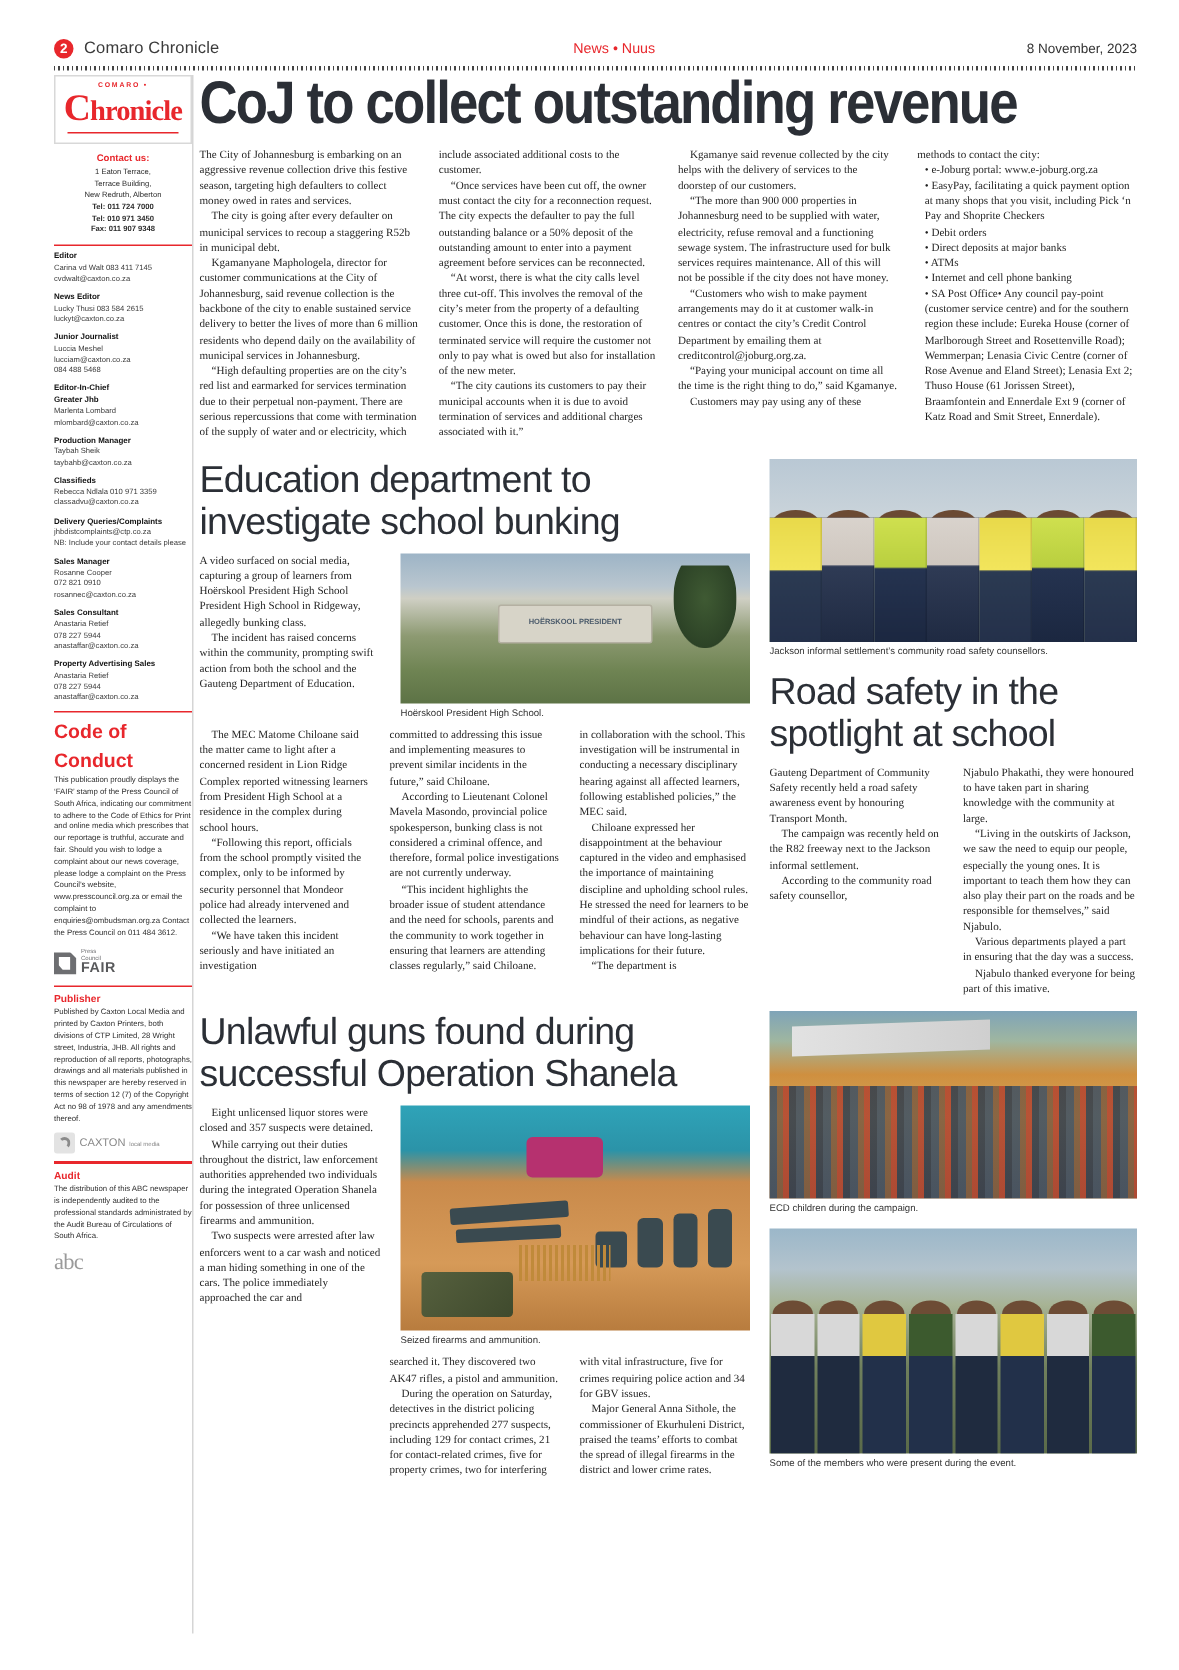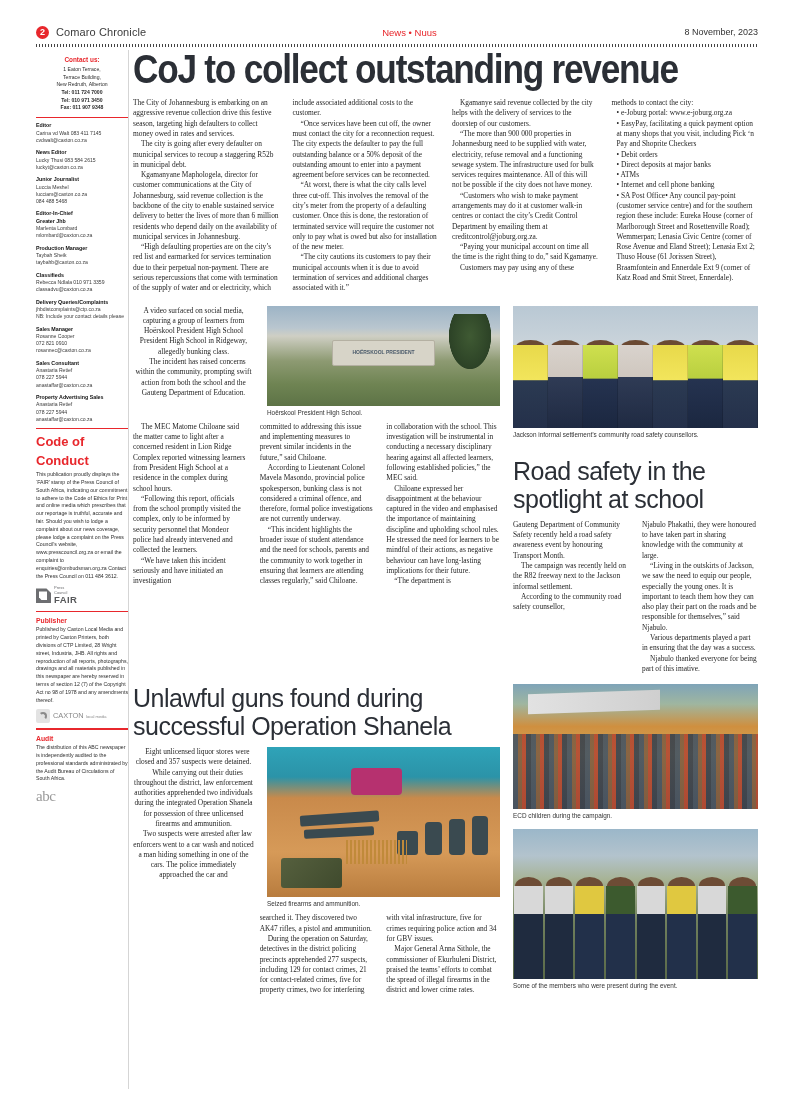--- a/index.html
+++ b/index.html
@@ -223,40 +223,45 @@
   .ph-group .row i {
     flex:1; margin:0 1px;
     background:linear-gradient(to bottom,#d8d8d8 0 30%,#1f2b3f 30% 100%);
   }
   .ph-group .row i:nth-child(3n){ background:linear-gradient(to bottom,#e0c840 0 30%,#22304a 30% 100%); }
   .ph-group .row i:nth-child(4n){ background:linear-gradient(to bottom,#3c5a2e 0 30%,#22304a 30% 100%); }
   .ph-group .heads { position:absolute; left:0; right:0; bottom:56%; height:12%; display:flex; }
   .ph-group .heads i { flex:1; margin:0 2px; border-radius:50%; background:#6d4c35; }
 
   .art-block { margin-top:10px; }
-  .col-left { width:121px; flex:0 0 121px;text-align:center; }
+  .col-left { width:121px; flex:0 0 121px; }
   .col-right { flex:1; }
   .flex-row { display:flex; gap:13px; }
 </style>
 </head>
 <body>
 
 <div class="page">
 
   <div class="topbar">
     <div class="pagebadge">2</div>
     <div class="masthead-name">Comaro Chronicle</div>
     <div class="topbar-center">News • Nuus</div>
     <div class="topbar-right">8 November, 2023</div>
   </div>
   <div class="dotrule"></div>
   <div class="vrule"></div>
 
   <div class="sidebar">
 
+    <div class="logo-box">
+      <div class="logo-comaro">COMARO •</div>
+      <div class="logo-chron"><span class="cap">C</span><span>hronicle</span></div>
+      <div class="logo-underline"></div>
+    </div>
 
     <div class="sb-section">
       <div class="sb-head-red">Contact us:</div>
       <div class="sb-center">
         <div>1 Eaton Terrace,</div>
         <div>Terrace Building,</div>
         <div>New Redruth, Alberton</div>
         <div style="font-weight:bold">Tel: 011 724 7000</div>
         <div style="font-weight:bold">Tel: 010 971 3450</div>
         <div style="font-weight:bold">Fax: 011 907 9348</div>
@@ -390,20 +395,21 @@
         <p class="bullet">• Direct deposits at major banks</p>
         <p class="bullet">• ATMs</p>
         <p class="bullet">• Internet and cell phone banking</p>
         <p class="bullet">• SA Post Office• Any council pay-point (customer service centre) and for the southern region these include: Eureka House (corner of Marlborough Street and Rosettenville Road); Wemmerpan; Lenasia Civic Centre (corner of Rose Avenue and Eland Street); Lenasia Ext 2; Thuso House (61 Jorissen Street), Braamfontein and Ennerdale Ext 9 (corner of Katz Road and Smit Street, Ennerdale).</p>
       </div>
     </div>
 
     <div class="flex-row art-block" style="margin-top:12px">
 
       <div style="width:367px; flex:0 0 367px">
+        <h2 class="sec-head">Education department to investigate school bunking</h2>
 
         <div class="flex-row">
           <div class="col-left body-txt">
             <p class="first">A video surfaced on social media, capturing a group of learners from Hoërskool President High School President High School in Ridgeway, allegedly bunking class.</p>
             <p>The incident has raised concerns within the community, prompting swift action from both the school and the Gauteng Department of Education.</p>
           </div>
           <div class="col-right">
             <div class="photo ph-school">
               <div class="tree"></div>
               <div class="sign">HOËRSKOOL PRESIDENT</div>
@@ -447,21 +453,21 @@
               <i></i>
               <i></i>
               <i></i>
               <i></i>
               <i></i>
               <i></i>
             </div>
         </div>
         <div class="caption">Jackson informal settlement’s community road safety counsellors.</div>
 
-        <h2 class="sec-head" style="margin-top:18px">Road safety in the spotlight at school</h2>
+        <h2 class="sec-head" style="margin-top:8px">Road safety in the spotlight at school</h2>
 
         <div class="flex-row">
           <div class="body-txt" style="flex:1">
             <p class="first">Gauteng Department of Community Safety recently held a road safety awareness event by honouring Transport Month.</p>
             <p>The campaign was recently held on the R82 freeway next to the Jackson informal settlement.</p>
             <p>According to the community road safety counsellor,</p>
           </div>
           <div class="body-txt" style="flex:1">
             <p class="first">Njabulo Phakathi, they were honoured to have taken part in sharing knowledge with the community at large.</p>
             <p>“Living in the outskirts of Jackson, we saw the need to equip our people, especially the young ones. It is important to teach them how they can also play their part on the roads and be responsible for themselves,” said Njabulo.</p>

